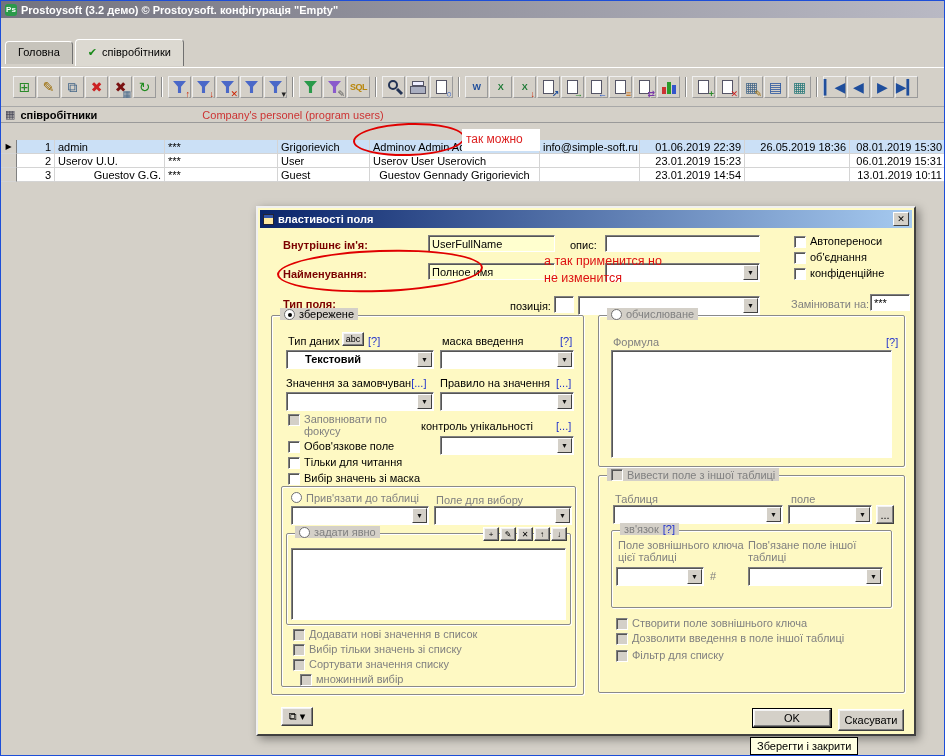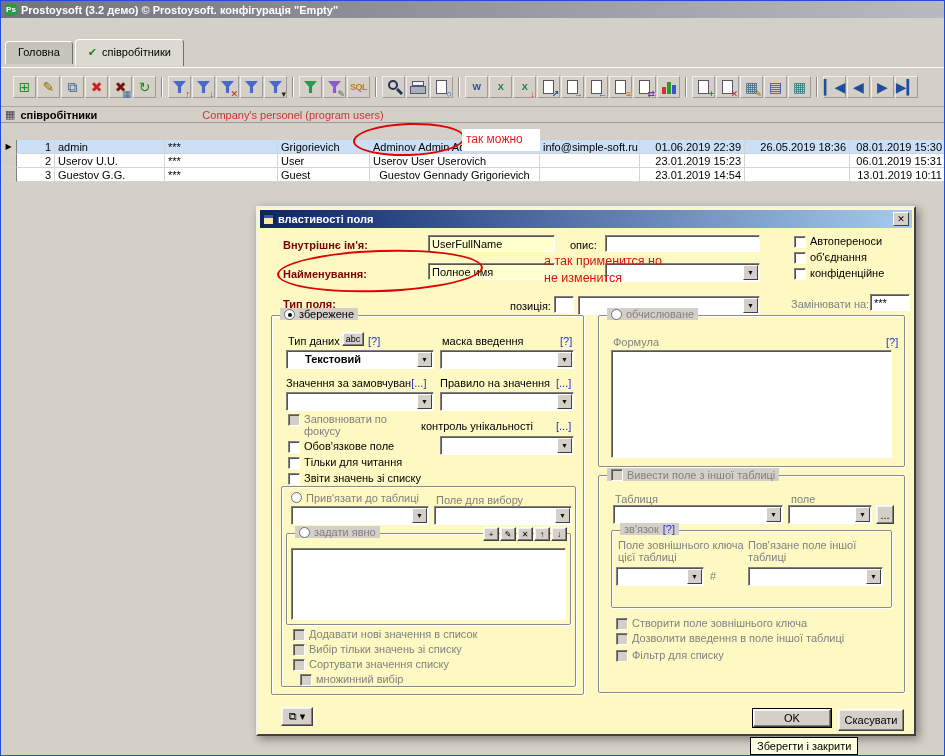--- a/index.html
+++ b/index.html
@@ -263,21 +263,21 @@
         <div class="gc" style="width:92px;text-align:left">User</div>
         <div class="gc" style="width:170px;text-align:left">Userov User Userovich</div>
         <div class="gc" style="width:100px;text-align:left"></div>
         <div class="gc" style="width:105px;text-align:right">23.01.2019 15:23</div>
         <div class="gc" style="width:105px;text-align:right"></div>
         <div class="gc" style="width:96px;text-align:right">06.01.2019 15:31</div>
       </div>
       <div class="gr">
         <div class="gc selcell"></div>
         <div class="gc" style="width:38px;text-align:right">3</div>
-        <div class="gc" style="width:110px;text-align:left">Guestov G.G.</div>
+        <div class="gc" style="width:110px;text-align:right">Guestov G.G.</div>
         <div class="gc" style="width:113px;text-align:left">***</div>
         <div class="gc" style="width:92px;text-align:left">Guest</div>
         <div class="gc" style="width:170px;text-align:center">Guestov Gennady Grigorievich</div>
         <div class="gc" style="width:100px;text-align:left"></div>
         <div class="gc" style="width:105px;text-align:right">23.01.2019 14:54</div>
         <div class="gc" style="width:105px;text-align:right"></div>
         <div class="gc" style="width:96px;text-align:right">13.01.2019 10:11</div>
       </div>
     </div>
 
@@ -365,21 +365,21 @@
     <label class="cb" style="left:30px;top:232px">
       <span class="cbx"></span>
         <span>Обов'язкове поле</span>
     </label>
     <label class="cb" style="left:30px;top:248px">
       <span class="cbx"></span>
         <span>Тільки для читання</span>
     </label>
     <label class="cb" style="left:30px;top:264px">
       <span class="cbx"></span>
-        <span>Звіти значень зі списку</span>
+        <span>Вибір значень зі маска</span>
     </label>
 
     <div class="group" style="left:23px;top:278px;width:295px;height:201px"></div>
     <label class="cb" style="left:33px;top:284px">
       <span class="rb"></span>
         <span class="dis">Прив'язати до таблиці</span>
     </label>
     <span class="lbl dis" style="left:178px;top:286px">Поле для вибору</span>
     <div class="combo" style="left:33px;top:298px;width:138px">
       <span class="arrow">▼</span>

